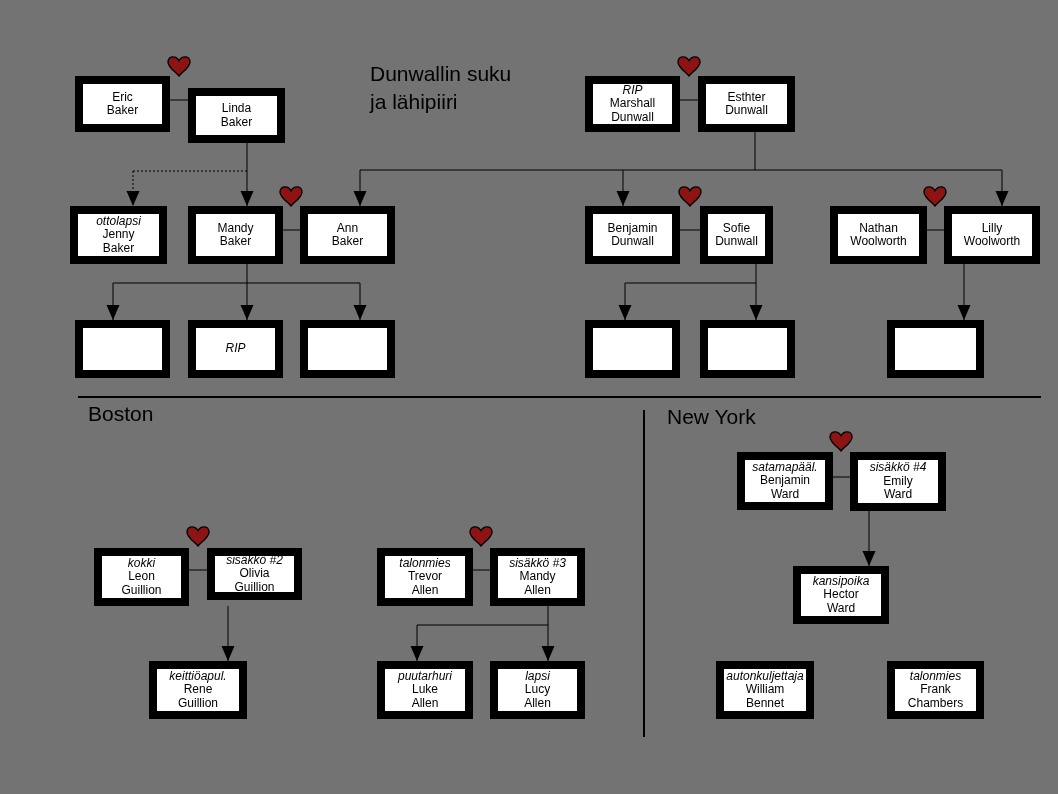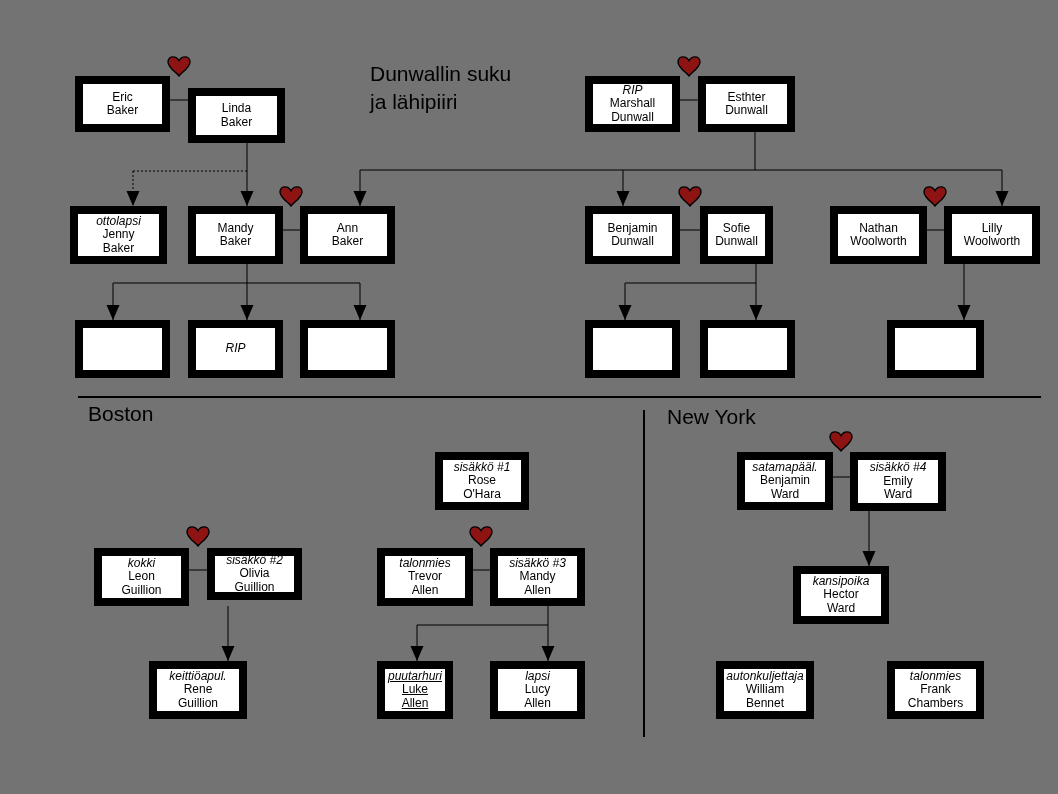--- a/index.html
+++ b/index.html
@@ -140,25 +140,20 @@
         <div>Woolworth</div>
       </div>
       <div class="box" style="left: 75px; top: 320px; width: 95px; height: 58px;"></div>
       <div class="box" style="left: 188px; top: 320px; width: 95px; height: 58px;">
         <div class="it">RIP</div>
       </div>
       <div class="box" style="left: 300px; top: 320px; width: 95px; height: 58px;"></div>
       <div class="box" style="left: 585px; top: 320px; width: 95px; height: 58px;"></div>
       <div class="box" style="left: 700px; top: 320px; width: 95px; height: 58px;"></div>
       <div class="box" style="left: 887px; top: 320px; width: 97px; height: 58px;"></div>
-      <div class="box" style="left: 435px; top: 452px; width: 94px; height: 58px;">
-        <div class="it">sisäkkö #1</div>
-        <div>Rose</div>
-        <div>O'Hara</div>
-      </div>
       <div class="box" style="left: 94px; top: 548px; width: 95px; height: 58px;">
         <div class="it">kokki</div>
         <div>Leon</div>
         <div>Guillion</div>
       </div>
       <div class="box" style="left: 207px; top: 548px; width: 95px; height: 52px;">
         <div class="it">sisäkkö #2</div>
         <div>Olivia</div>
         <div>Guillion</div>
       </div>
@@ -170,21 +165,21 @@
       <div class="box" style="left: 490px; top: 548px; width: 95px; height: 58px;">
         <div class="it">sisäkkö #3</div>
         <div>Mandy</div>
         <div>Allen</div>
       </div>
       <div class="box" style="left: 149px; top: 661px; width: 98px; height: 58px;">
         <div class="it">keittiöapul.</div>
         <div>Rene</div>
         <div>Guillion</div>
       </div>
-      <div class="box" style="left: 377px; top: 661px; width: 76px; height: 58px; text-decoration: underline;">
+      <div class="box" style="left: 377px; top: 661px; width: 96px; height: 58px;">
         <div class="it">puutarhuri</div>
         <div>Luke</div>
         <div>Allen</div>
       </div>
       <div class="box" style="left: 490px; top: 661px; width: 95px; height: 58px;">
         <div class="it">lapsi</div>
         <div>Lucy</div>
         <div>Allen</div>
       </div>
       <div class="box" style="left: 737px; top: 452px; width: 96px; height: 58px;">

